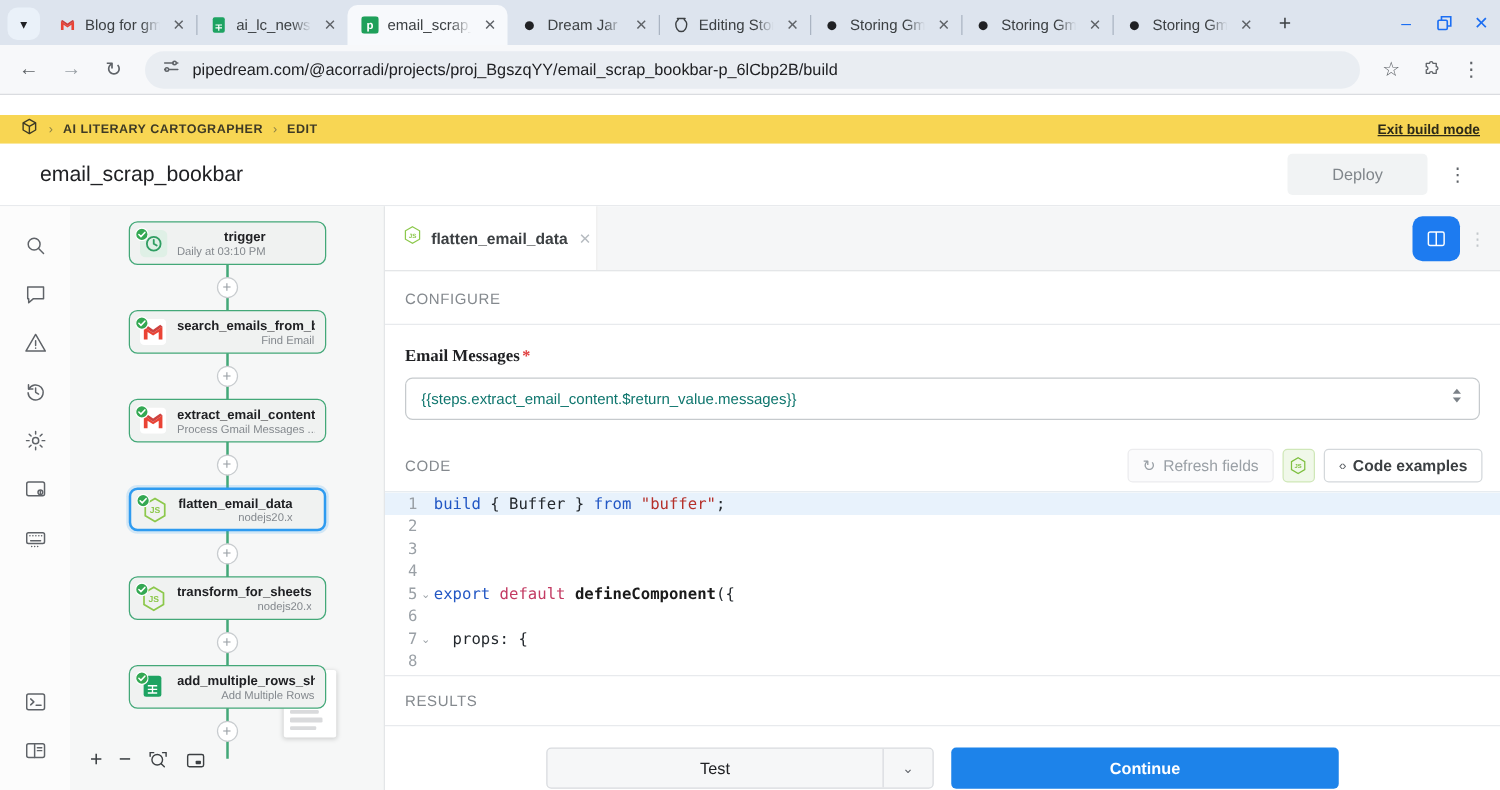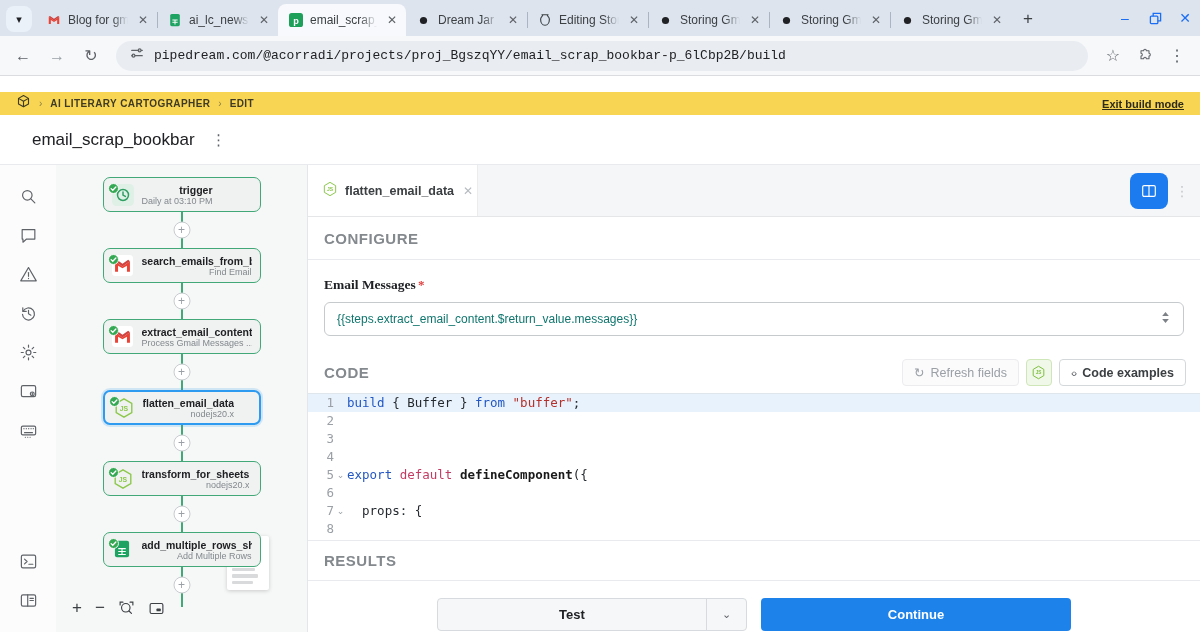--- a/index.html
+++ b/index.html
@@ -20,21 +20,21 @@
     font-size:12px; color:#5f6368; flex:none; }
   .tab .fav { width:15px; height:15px; display:flex; align-items:center; justify-content:center; flex:none; }
   .newtab { width:26px; height:26px; margin:0 0 4px 4px; display:flex; align-items:center; justify-content:center;
     font-size:17px; color:#3c4043; border-radius:50%; cursor:pointer; flex:none; }
   .win-controls { margin-left:auto; display:flex; align-items:center; height:36px; flex:none; }
   .win-controls .wbtn { width:30px; height:36px; display:flex; align-items:center; justify-content:center; color:#1b6ef3; font-size:14px; cursor:pointer; }
 
   .toolbar { height:40px; background:#f7f8fa; border-bottom:1px solid #dadce0; display:flex; align-items:center; padding:0 8px; gap:4px; }
   .nav-btn { width:30px; height:30px; display:flex; align-items:center; justify-content:center; font-size:16px; color:#5f6368; border-radius:50%; }
   .nav-btn.dim { color:#9aa0a6; }
-  .omnibox { flex:1; height:30px; margin:0 6px; background:#e9edf2; border-radius:15px; display:flex; align-items:center; padding:0 14px; gap:10px;font-family:Liberation Mono, monospace; }
+  .omnibox { flex:1; height:30px; margin:0 6px; background:#e9edf2; border-radius:15px; display:flex; align-items:center; padding:0 14px; gap:10px; }
   .omnibox .url { font-size:13px; color:#202124; white-space:nowrap; overflow:hidden; }
   .tool-right { display:flex; align-items:center; gap:2px; }
 
   
   .page-gap { height:16px; background:#fff; }
   .banner { height:23px; background:#f8d653; display:flex; align-items:center; padding:0 16px; gap:8px; }
   .banner .crumb { font-size:10px; font-weight:bold; letter-spacing:.4px; color:#3e3a25; }
   .banner .chev { font-size:10px; color:#8a7f46; }
   .banner .exit { margin-left:auto; font-size:11px; font-weight:bold; color:#2d2a18; text-decoration:underline; cursor:pointer; }
   .page-header { height:50px; background:#fff; border-bottom:1px solid #e8eaed; display:flex; align-items:center; padding:0 20px 0 32px; }
@@ -75,21 +75,21 @@
   .panel { flex:1; display:flex; flex-direction:column; background:#fff; min-width:0; }
   .panel-header { height:52px; background:#f5f6f7; border-bottom:1px solid #e4e6e8; display:flex; align-items:stretch; }
   .panel-tab { width:170px; background:#fff; border-right:1px solid #ececec; display:flex; align-items:center; gap:7px; padding:0 10px 0 14px; cursor:pointer; }
   .panel-tab .lbl { font-size:12.5px; font-weight:bold; color:#3c4043; white-space:nowrap; }
   .panel-tab .close { color:#b6bbc0; font-size:12px; margin-left:2px; cursor:pointer; }
   .panel-hr-right { margin-left:auto; display:flex; align-items:center; padding-right:10px; gap:6px; }
   .blue-btn { width:38px; height:36px; background:#1d7bf0; border:none; border-radius:8px; display:flex; align-items:center; justify-content:center; cursor:pointer; }
   .panel-kebab { color:#c3c7cb; font-size:14px; width:16px; text-align:center; cursor:pointer; }
 
   .panel-body { flex:1; display:flex; flex-direction:column; min-height:0; }
-  .sec-label { font-size:15px; font-weight:bold; letter-spacing:.5px; color:#84898e;text-align:right; }
+  .sec-label { font-size:12px; font-weight:normal; letter-spacing:.5px; color:#84898e;text-align:right; }
   .configure-row { padding:13px 16px 11px; border-bottom:1px solid #e8eaed; }
   .field-area { padding:17px 16px 16px; }
   .field-label-row { display:flex; gap:2px; margin-bottom:9px;font-family:Liberation Serif, serif; }
   .field-label { font-size:13.5px; font-weight:bold; color:#202124; }
   .req { color:#e03e3e; font-size:13px; font-weight:bold; }
   .prop-select { height:34px; border:1px solid #c6cacd; border-radius:6px; display:flex; align-items:center; padding:0 12px; cursor:pointer; background:#fff; }
   .prop-select .val { flex:1; font-size:12px; font-weight:500; color:#0f766e; white-space:nowrap; overflow:hidden; }
   .code-header { display:flex; align-items:center; padding:7px 14px 7px 16px; border-bottom:1px solid #dfe6ec; }
   .code-actions { margin-left:auto; display:flex; align-items:center; gap:7px; }
   .cbtn-refresh { height:27px; padding:0 11px; background:#fbfbfc; border:1px solid #ececee; border-radius:4px;
@@ -107,21 +107,21 @@
   .src { flex:1; }
   .tok-kw { color:#2257c4; }
   .tok-def { color:#c33b63; }
   .tok-str { color:#b5302a; }
   .tok-fn { color:#1a1a1a; font-weight:bold; }
   .tok-pl { color:#24292e; }
 
   .results-row { padding:11px 16px 10px; border-top:1px solid #e8eaed; border-bottom:1px solid #e8eaed; }
   .panel-footer { flex:1; display:flex; justify-content:center; align-items:flex-start; gap:14px; padding-top:17px; }
   .test-split { display:flex; width:310px; height:33px; border:1px solid #d7dade; border-radius:4px; overflow:hidden; background:#f6f7f8; }
-  .test-main { flex:1; border:none; background:transparent; font-size:13px; font-weight:bold; color:#202124; font-family:inherit; cursor:pointer; }
+  .test-main { flex:1; border:none; background:transparent; font-size:13px; font-weight:normal; color:#202124; font-family:inherit; cursor:pointer; }
   .test-caret { width:40px; border:none; border-left:1px solid #d7dade; background:transparent; color:#5f6368; font-size:11px; cursor:pointer; }
   .continue-btn { width:310px; height:33px; background:#1d83ea; border:none; border-radius:4px; color:#fff; font-size:13px; font-weight:bold; font-family:inherit; cursor:pointer; }
 </style>
 </head>
 <body>
 
 <div class="window">
 
   <div class="tabstrip">
     <div class="tab-search">▾</div>
@@ -251,20 +251,21 @@
     </span>
     <span class="chev">›</span>
     <span class="crumb">AI LITERARY CARTOGRAPHER</span>
     <span class="chev">›</span>
     <span class="crumb">EDIT</span>
     <span class="exit">Exit build mode</span>
   </div>
 
   <div class="page-header">
     <span class="page-title">email_scrap_bookbar</span>
+    <button class="deploy-btn">Deploy</button>
     <div class="kebab">⋮</div>
   </div>
 
   <div class="main">
 
     <div class="rail">
       <div id="rail-top">
           <div class="ricon">
             <svg width="19" height="19" viewBox="0 0 24 24">
               <circle cx="10.5" cy="10.5" r="6"></circle>

